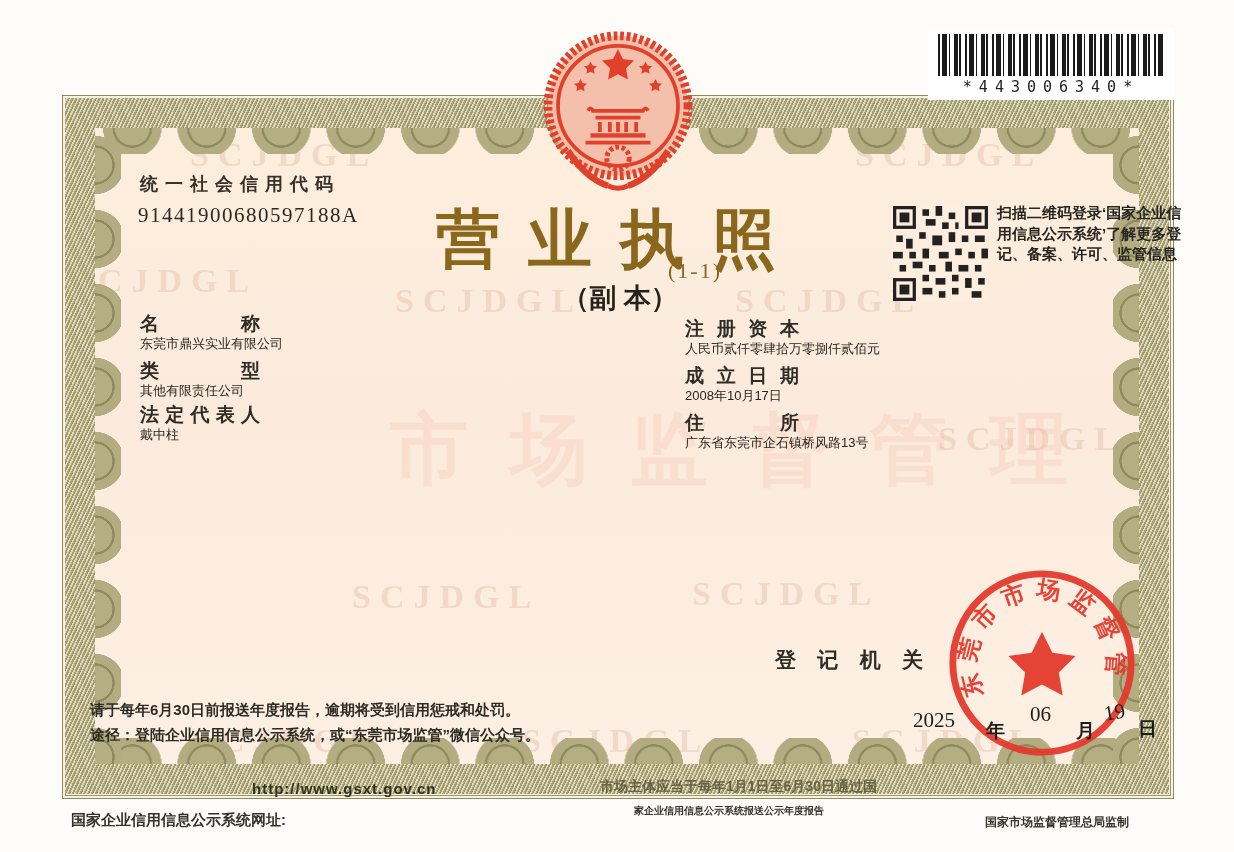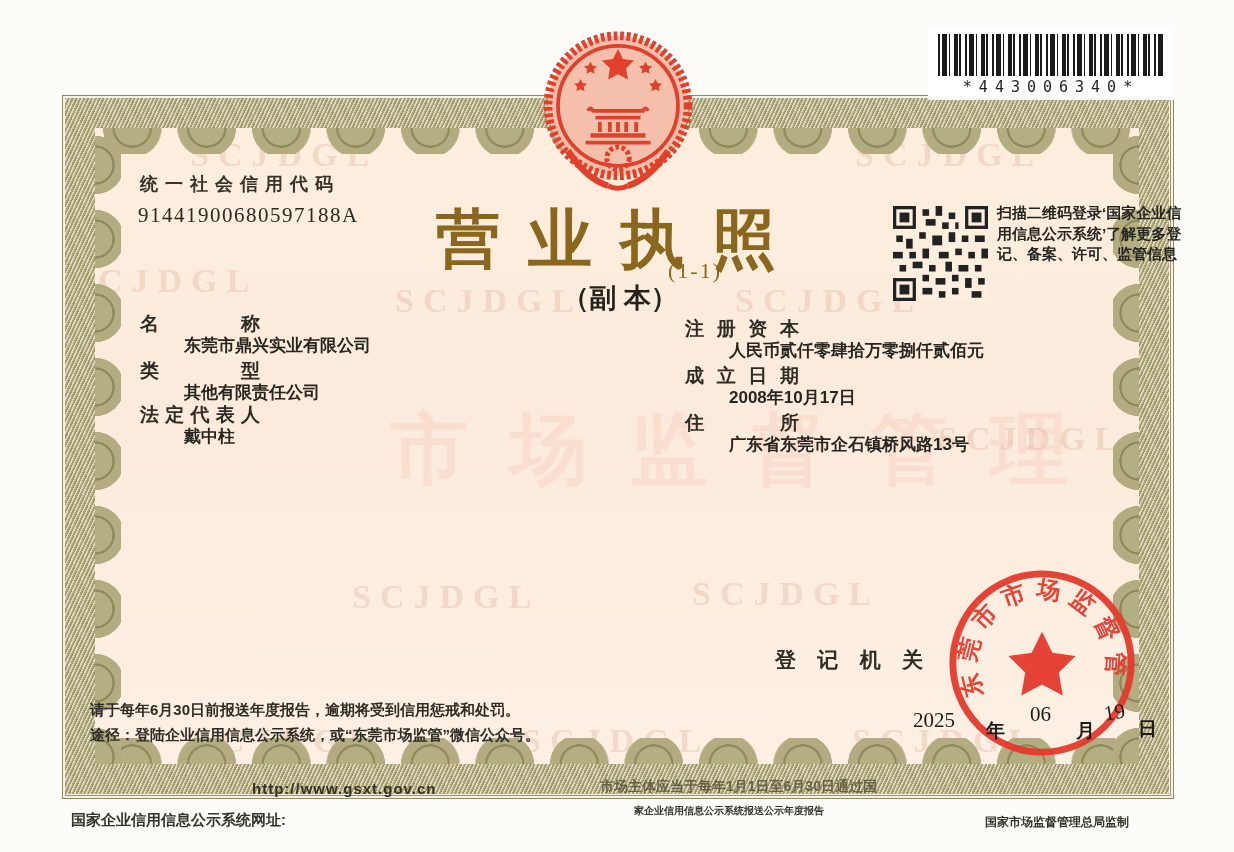--- a/index.html
+++ b/index.html
@@ -49,21 +49,21 @@
   .title-count{position:absolute;left:668px;top:258px;font-size:22px;color:#8a671c;letter-spacing:2px;
     font-family:"Liberation Serif",serif;}
   .subtitle{position:absolute;left:460px;top:280px;width:320px;text-align:center;font-size:27px;font-weight:600;color:#23221c;}
   
   .qr{position:absolute;left:893px;top:206px;width:95px;height:95px;}
   .qr-caption{position:absolute;left:997px;top:203px;width:186px;font-size:15px;line-height:1.38;font-weight:600;color:#26251f;}
   
   .row{position:absolute;display:flex;align-items:flex-start;flex-direction:column;}
   .flabel{display:inline-block;font-size:19px;font-weight:700;color:#2e2d25;text-align:justify;text-align-last:justify;
     line-height:1.2;flex:none;}
-  .fvalue{font-size:17px;color:#26251f;line-height:1.22;font-weight:700;margin-left:44px;}
+  .fvalue{font-size:13px;color:#26251f;line-height:1.22;font-weight:400;}
   .w118{width:120px;margin-right:26px;}
   .w112{width:114px;margin-right:22px;}
   .scope .fvalue{width:432px;line-height:19.6px;text-align:justify;}
   .reg-label{position:absolute;left:775px;top:646px;width:148px;font-size:21px;font-weight:700;color:#2e2d25;
     text-align:justify;text-align-last:justify;}
   
   .seal{position:absolute;left:944px;top:565px;width:196px;height:196px;opacity:0.93;}
   .dt{position:absolute;font-family:"Liberation Serif",serif;font-size:21px;color:#1d1c18;}
   .dt-cjk{font-family:"Liberation Sans",sans-serif;font-size:19px;font-weight:600;}
   

